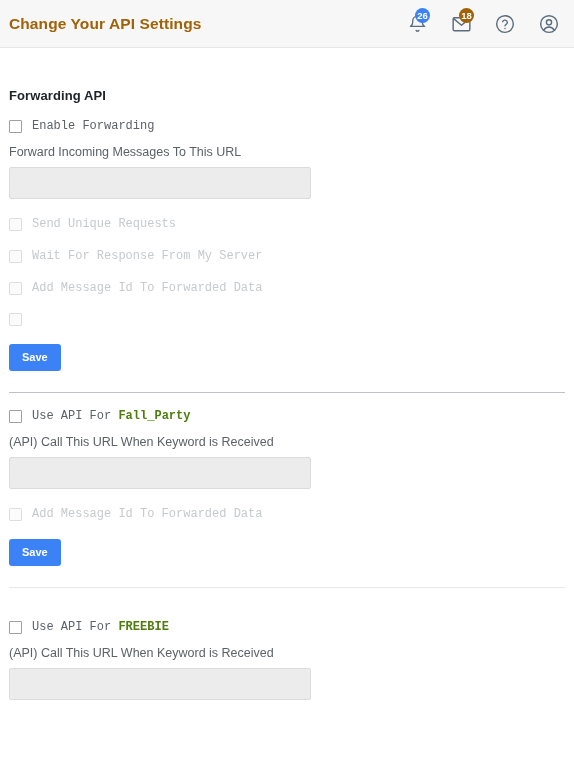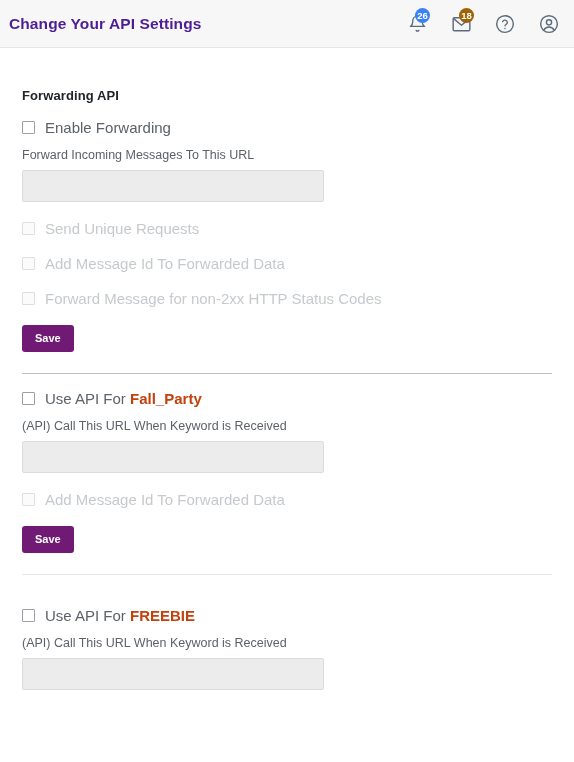--- a/index.html
+++ b/index.html
@@ -21,21 +21,21 @@
     background: #f7f7f7;
     border-bottom: 1px solid #e6e6e6;
     display: flex;
     align-items: center;
     padding: 0 14px 0 9px;
     box-sizing: border-box;
   }
   .page-title {
     font-size: 15.5px;
     font-weight: bold;
-    color: #4c1d95;
+    color: #a16207;
     letter-spacing: .1px;
     white-space: nowrap;
   }
   .topbar-spacer { flex: 1 1 auto; }
   .topbar-icons {
     display: flex;
     align-items: center;
     gap: 22px;
   }
   .icon-wrap {
@@ -62,21 +62,21 @@
     text-align: center;
     padding: 0 2px;
     box-sizing: border-box;
     font-family: "Liberation Sans", sans-serif;
   }
   .badge-green { background: #3b82f6; }
   .badge-red   { background: #a16207; }
 
   
   .content {
-    padding: 0 22px;
+    padding: 0 9px;
     box-sizing: border-box;
   }
   .section { }
   .section-title {
     font-size: 13px;
     font-weight: bold;
     color: #212529;
     margin: 0;
     padding-top: 40px;
     padding-bottom: 0;
@@ -99,27 +99,28 @@
     box-sizing: border-box;
     flex: 0 0 auto;
     cursor: pointer;
   }
   .cbox.disabled {
     border-color: #dcdfe2;
     background: #fbfbfb;
     cursor: default;
   }
   .check-label {
-    font-size: 15px;
+    font-size: 12px;
     color: #5c6268;
     margin-left: 10px;
     white-space: nowrap;
+    font-family: Liberation Mono, monospace;
   }
   .check-label.disabled { color: #c6cacd; }
-  .check-label b { color: #c2410c; font-weight: bold; }
+  .check-label b { color: #4d7c0f; font-weight: bold; }
 
   .field-label {
     font-size: 12.5px;
     color: #5c6268;
     margin-top: 12px;
     white-space: nowrap;
   }
   .text-input {
     display: block;
     width: 302px;
@@ -131,21 +132,21 @@
     box-sizing: border-box;
     font-family: "Liberation Sans", sans-serif;
     font-size: 12.5px;
     color: #555;
     padding: 0 8px;
     outline: none;
   }
   .save-btn {
     display: inline-block;
     margin-top: 18px;
-    background: #701a75;
+    background: #3b82f6;
     color: #ffffff;
     border: none;
     border-radius: 3px;
     font-family: "Liberation Sans", sans-serif;
     font-size: 11px;
     font-weight: bold;
     padding: 8px 13px 8px 13px;
     cursor: pointer;
     line-height: 1;
   }
@@ -212,29 +213,32 @@
     </div>
 
     <div class="field-label">Forward Incoming Messages To This URL</div>
     <input class="text-input" type="text" value="" placeholder="" style="">
 
     <div class="check-row tight">
       <span class="cbox disabled"></span>
       <span class="check-label disabled">Send Unique Requests</span>
     </div>
 
+    <div class="check-row tight">
+      <span class="cbox disabled"></span>
+      <span class="check-label disabled">Wait For Response From My Server</span>
+    </div>
 
     <div class="check-row tight">
       <span class="cbox disabled"></span>
       <span class="check-label disabled">Add Message Id To Forwarded Data</span>
     </div>
 
     <div class="check-row tight">
       <span class="cbox disabled"></span>
-      <span class="check-label disabled">Forward Message for non-2xx HTTP Status Codes</span>
     </div>
 
     <button class="save-btn">Save</button>
   </div>
 
   <hr class="divider">
 
   <div class="section keyword">
 
     <div>

